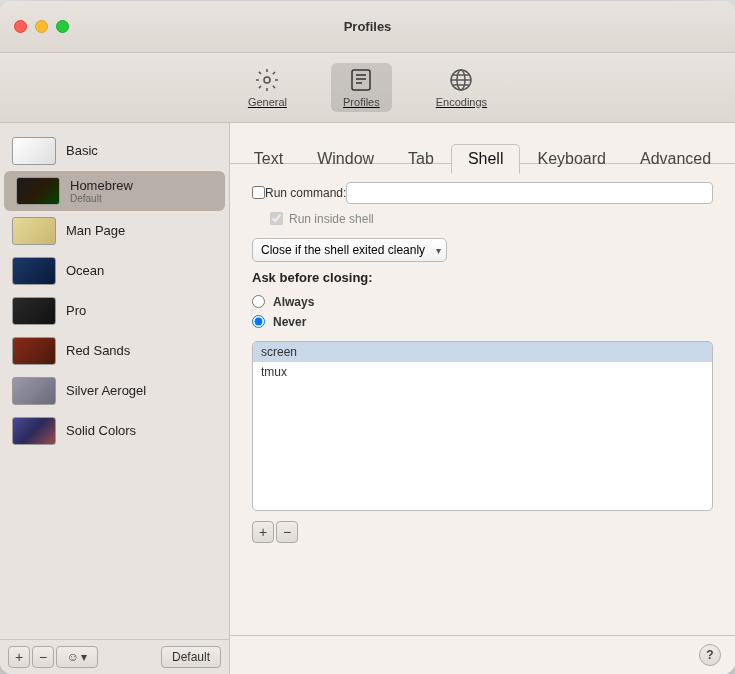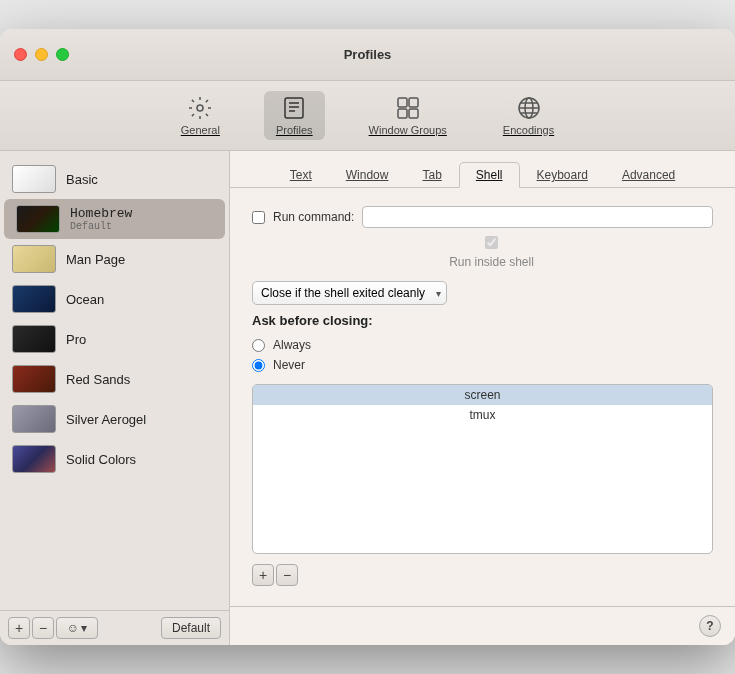--- a/index.html
+++ b/index.html
@@ -83,21 +83,21 @@
       height: 26px;
     }
 
     .toolbar-label {
       font-size: 11px;
       color: #444;
     }
 
     .content {
       display: flex;
-      height: 494px;
+      height: 551px;
     }
 
     
     .sidebar {
       width: 230px;
       background: #e8e3de;
       border-right: 1px solid #c8c3bc;
       display: flex;
       flex-direction: column;
     }
@@ -113,21 +113,20 @@
       align-items: center;
       gap: 10px;
       padding: 6px 12px;
       cursor: pointer;
     }
 
     .profile-item.active {
       background: #b8b0a8;
       border-radius: 6px;
       margin: 0 4px;
-      font-family: Liberation Mono, monospace;
     }
 
     .profile-thumb {
       width: 44px;
       height: 28px;
       border-radius: 3px;
       border: 1px solid #999;
       flex-shrink: 0;
       overflow: hidden;
     }
@@ -210,28 +209,27 @@
     .tab-bar {
       display: flex;
       justify-content: center;
       padding: 10px 0 0;
       gap: 0;
       border-bottom: 1px solid #c8c3bc;
     }
 
     .tab {
       padding: 5px 16px;
-      font-size: 12px;
+      font-size: 16px;
       color: #444;
       cursor: pointer;
       border: 1px solid transparent;
       border-radius: 5px 5px 0 0;
       position: relative;
-      top: 1px;
-      text-decoration: underline;
+      top: 11px;
     }
 
     .tab.active {
       background: #f5f0eb;
       border-color: #c8c3bc;
       border-bottom-color: #f5f0eb;
       color: #111;
       font-weight: 500;
     }
 
@@ -245,21 +243,21 @@
     .section-title {
       font-size: 13px;
       font-weight: 700;
       color: #222;
       margin-bottom: 10px;
     }
 
     .form-row {
       display: flex;
       align-items: center;
-      gap: 8px;
+      gap: 0;
       margin-bottom: 8px;
     }
 
     .form-row label {
       font-size: 12px;
       color: #333;
       display: flex;
       align-items: center;
       gap: 6px;
     }
@@ -273,21 +271,20 @@
       padding: 0 6px;
       font-size: 12px;
     }
 
     .checkbox-row {
       display: flex;
       align-items: center;
       gap: 6px;
       margin-bottom: 8px;
       padding-left: 18px;
-      flex-direction: column;
     }
 
     .checkbox-row label {
       font-size: 12px;
       color: #555;
     }
 
     .divider-section {
       margin: 12px 0 8px;
     }
@@ -333,30 +330,30 @@
 
     .radio-row {
       display: flex;
       align-items: center;
       gap: 8px;
     }
 
     .radio-row label {
       font-size: 12px;
       color: #333;
+      font-weight: bold;
     }
 
     .process-list {
       border: 1px solid #bbb;
       border-radius: 5px;
       background: white;
       height: 170px;
       overflow-y: auto;
       margin-bottom: 10px;
-      text-align: center;
     }
 
     .process-item {
       padding: 3px 8px;
       font-size: 12px;
       color: #333;
     }
 
     .process-item:first-child {
       background: #c8d8e8;
@@ -437,29 +434,20 @@
       <svg viewBox="0 0 26 26" fill="none" stroke="#333" stroke-width="1.5">
         <rect x="4" y="3" width="18" height="20" rx="2"></rect>
         <line x1="8" y1="8" x2="18" y2="8"></line>
         <line x1="8" y1="12" x2="18" y2="12"></line>
         <line x1="8" y1="16" x2="14" y2="16"></line>
       </svg>
       <span class="toolbar-label">Profiles</span>
     </div>
     <div class="toolbar-item">
       <svg viewBox="0 0 26 26" fill="none" stroke="#555" stroke-width="1.5">
-        <rect x="3" y="3" width="9" height="9" rx="1.5"></rect>
-        <rect x="14" y="3" width="9" height="9" rx="1.5"></rect>
-        <rect x="3" y="14" width="9" height="9" rx="1.5"></rect>
-        <rect x="14" y="14" width="9" height="9" rx="1.5"></rect>
-      </svg>
-      <span class="toolbar-label">Window Groups</span>
-    </div>
-    <div class="toolbar-item">
-      <svg viewBox="0 0 26 26" fill="none" stroke="#555" stroke-width="1.5">
         <circle cx="13" cy="13" r="10"></circle>
         <ellipse cx="13" cy="13" rx="4" ry="10"></ellipse>
         <line x1="3" y1="13" x2="23" y2="13"></line>
         <path d="M5 8h16M5 18h16"></path>
       </svg>
       <span class="toolbar-label">Encodings</span>
     </div>
   </div>
 
   <div class="content">

